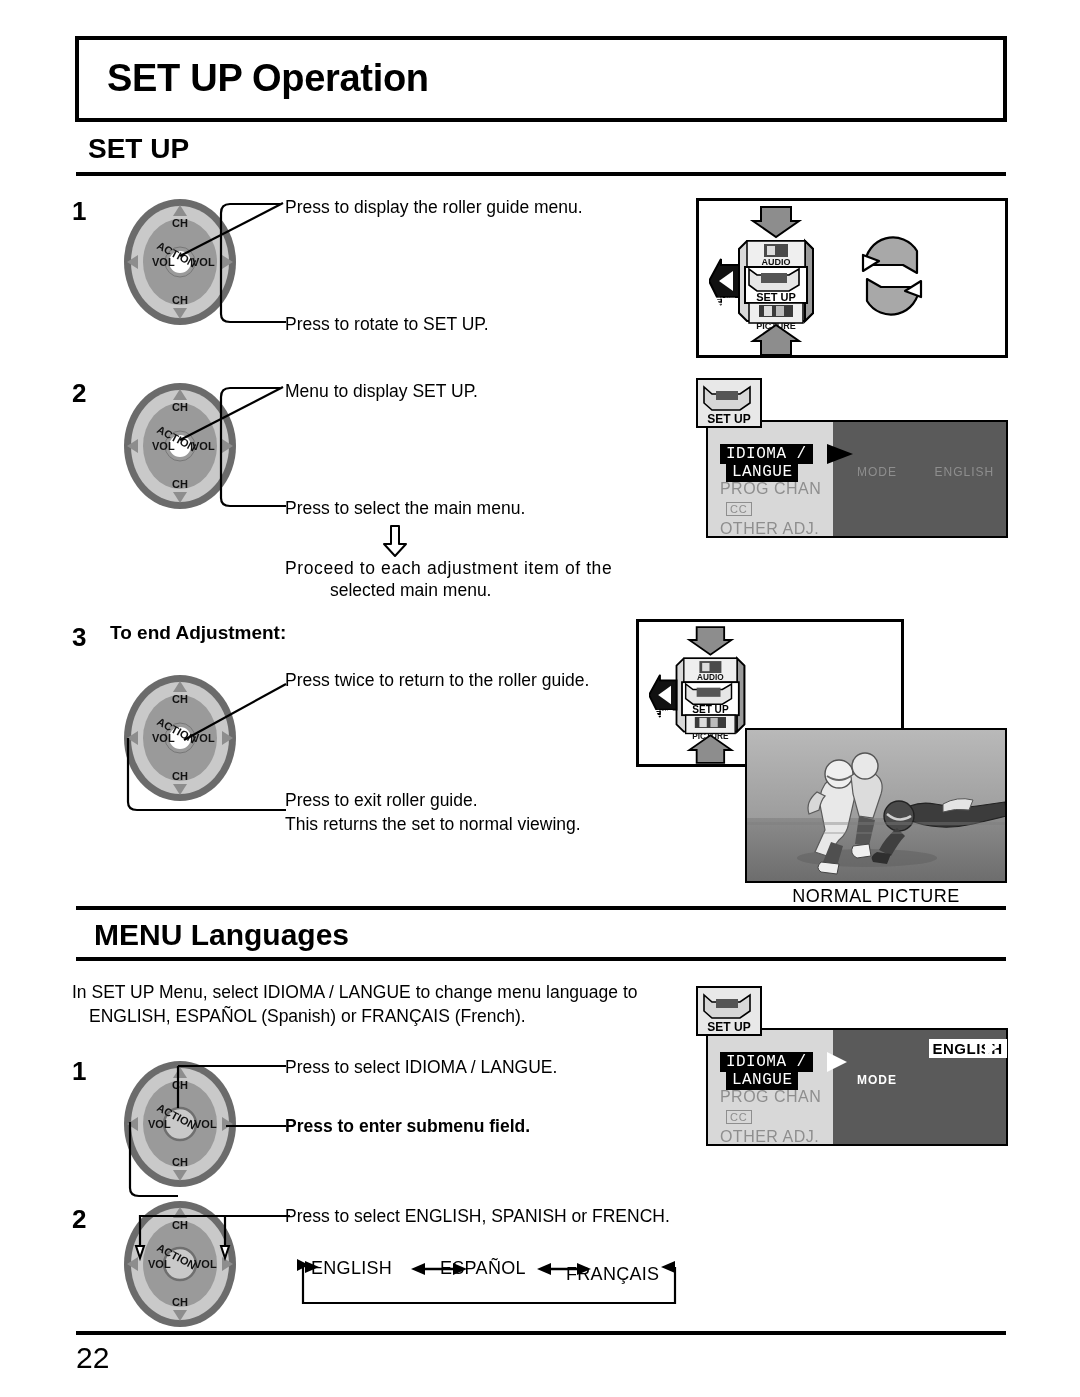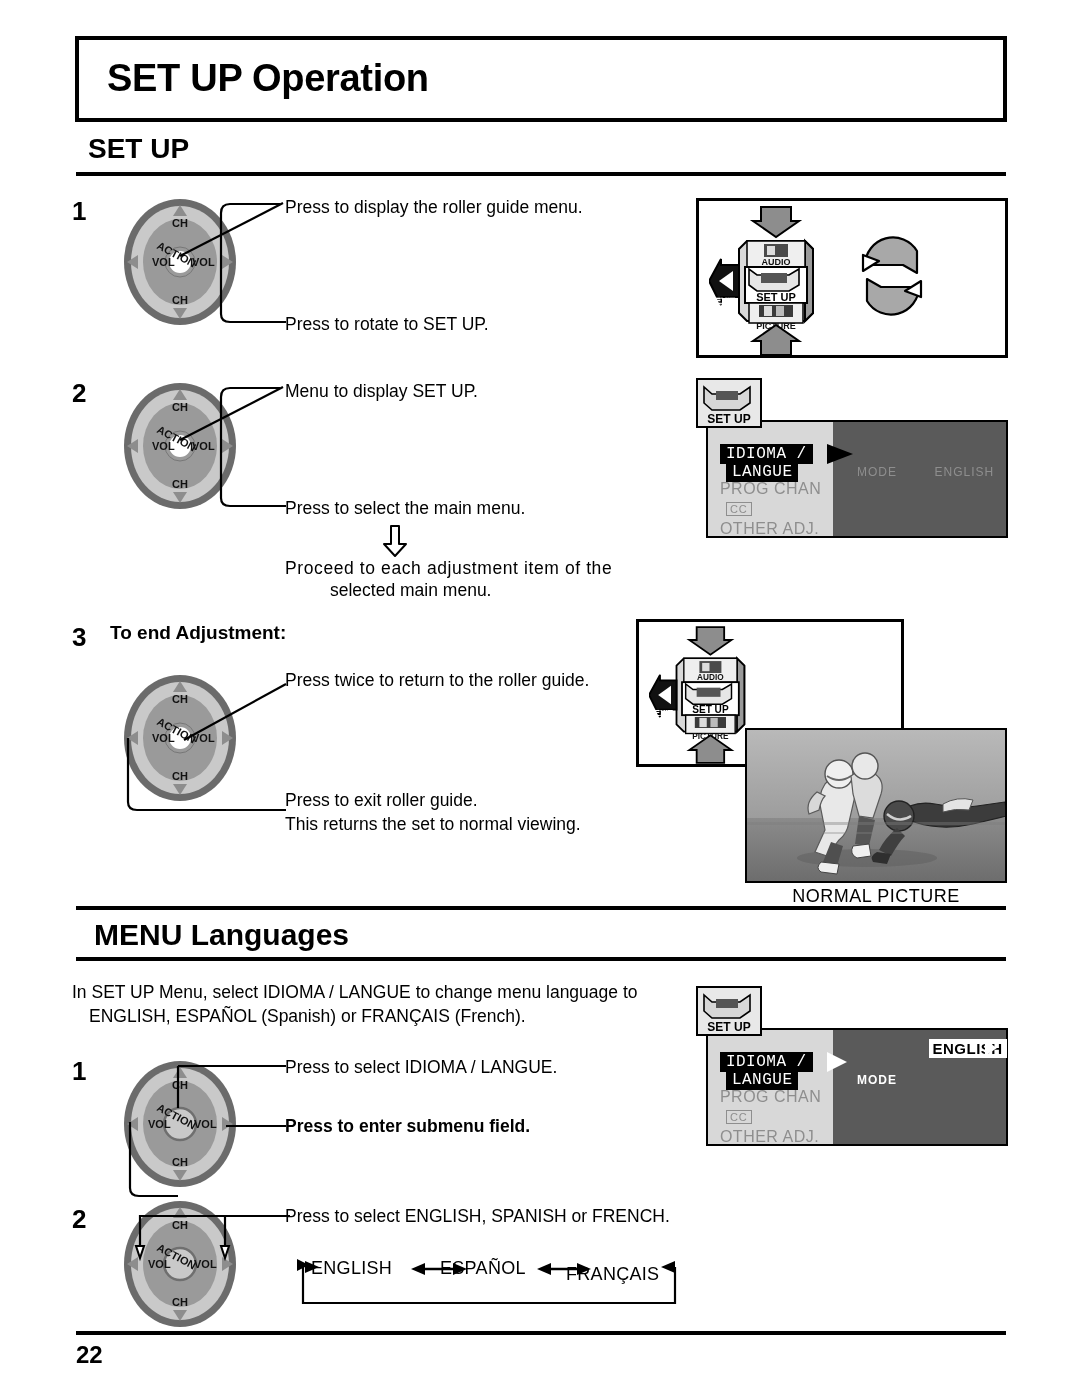--- a/index.html
+++ b/index.html
@@ -23,21 +23,21 @@
     left:88px;top:133px;font-size:28px;font-weight:bold;letter-spacing:0px;
   }
   #rule1{left:76px;top:172px;width:930px;height:4px;background:#000;}
 
   #section2-head{
     left:94px;top:918px;font-size:30px;font-weight:bold;
   }
   #rule2a{left:76px;top:906px;width:930px;height:4px;background:#000;}
   #rule2b{left:76px;top:957px;width:930px;height:4px;background:#000;}
   #rule3{left:76px;top:1331px;width:930px;height:4px;background:#000;}
-  #page-num{left:76px;top:1341px;font-size:24px;font-weight:bold;}
+  #page-num{left:76px;top:1341px;font-size:30px;font-weight:normal;}
 
   
   .stepnum{font-size:26px;font-weight:bold;}
 
   
   .wheel{width:120px;height:132px;}
   .wheel svg{display:block;width:100%;height:100%;}
 
   
   .btext{font-size:17.5px;line-height:25px;white-space:nowrap;}

